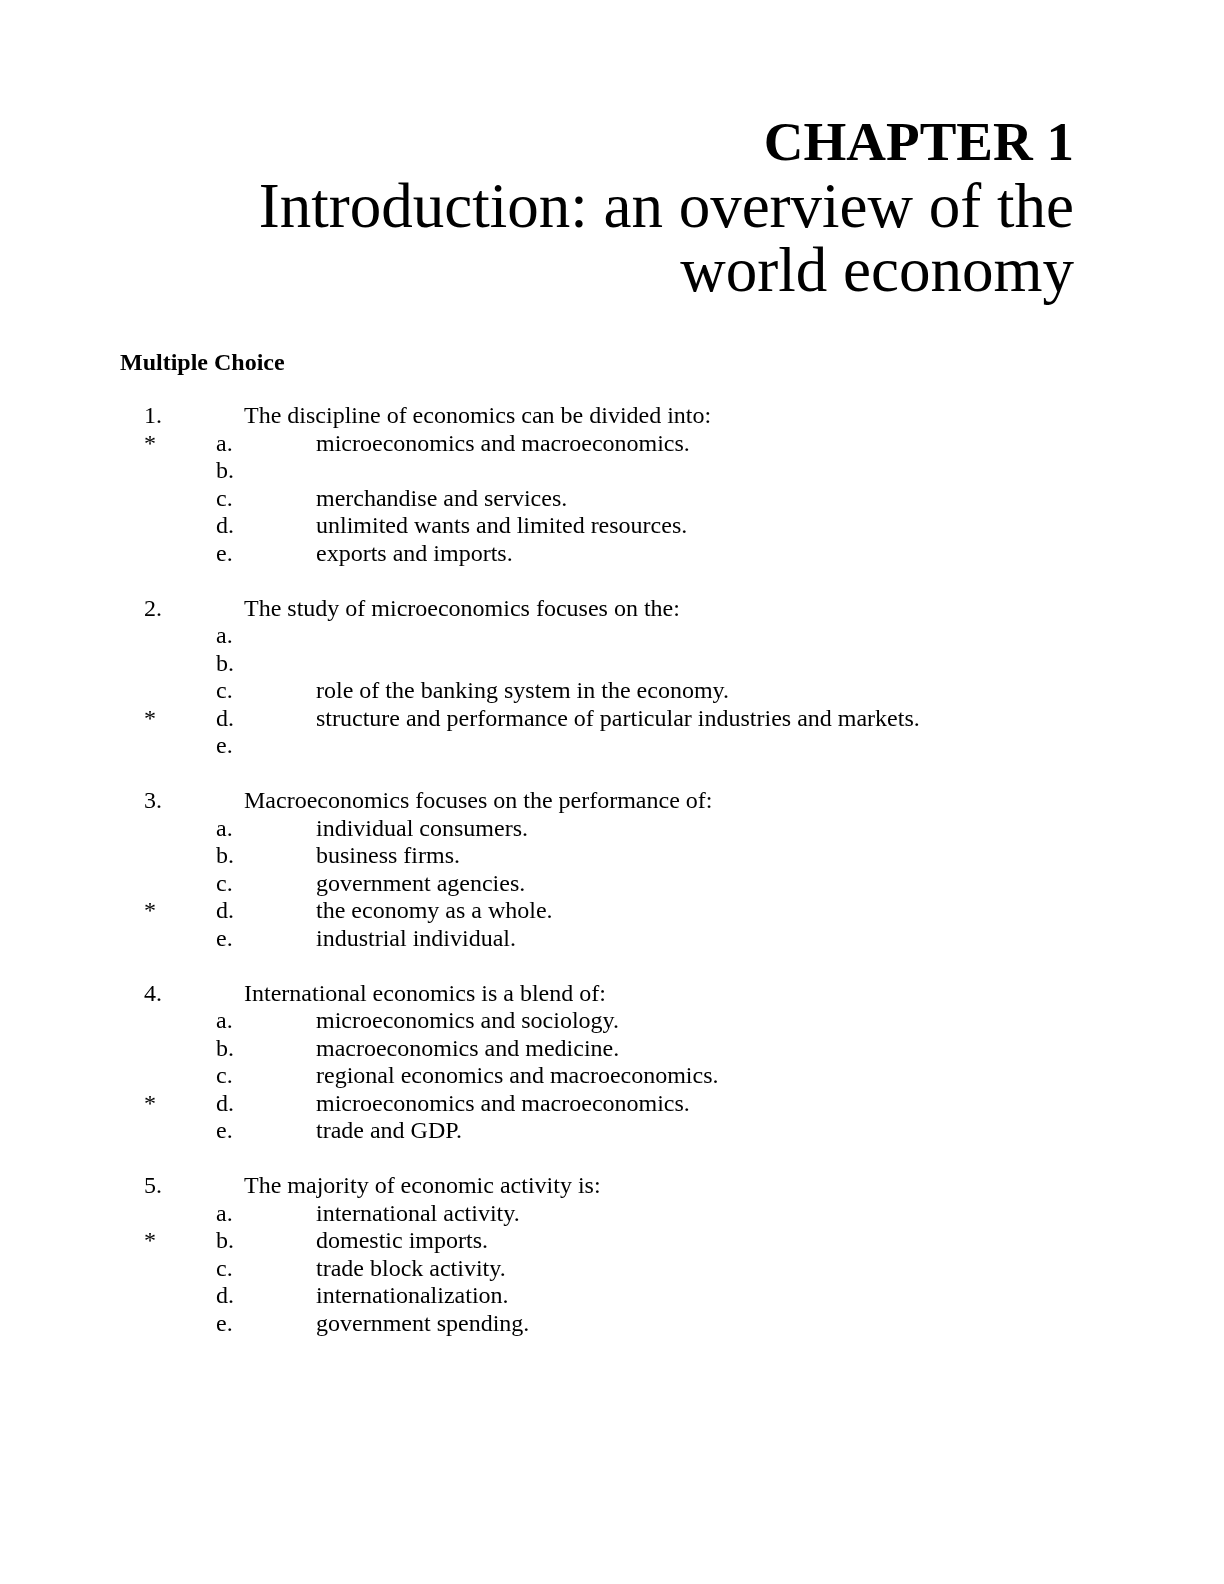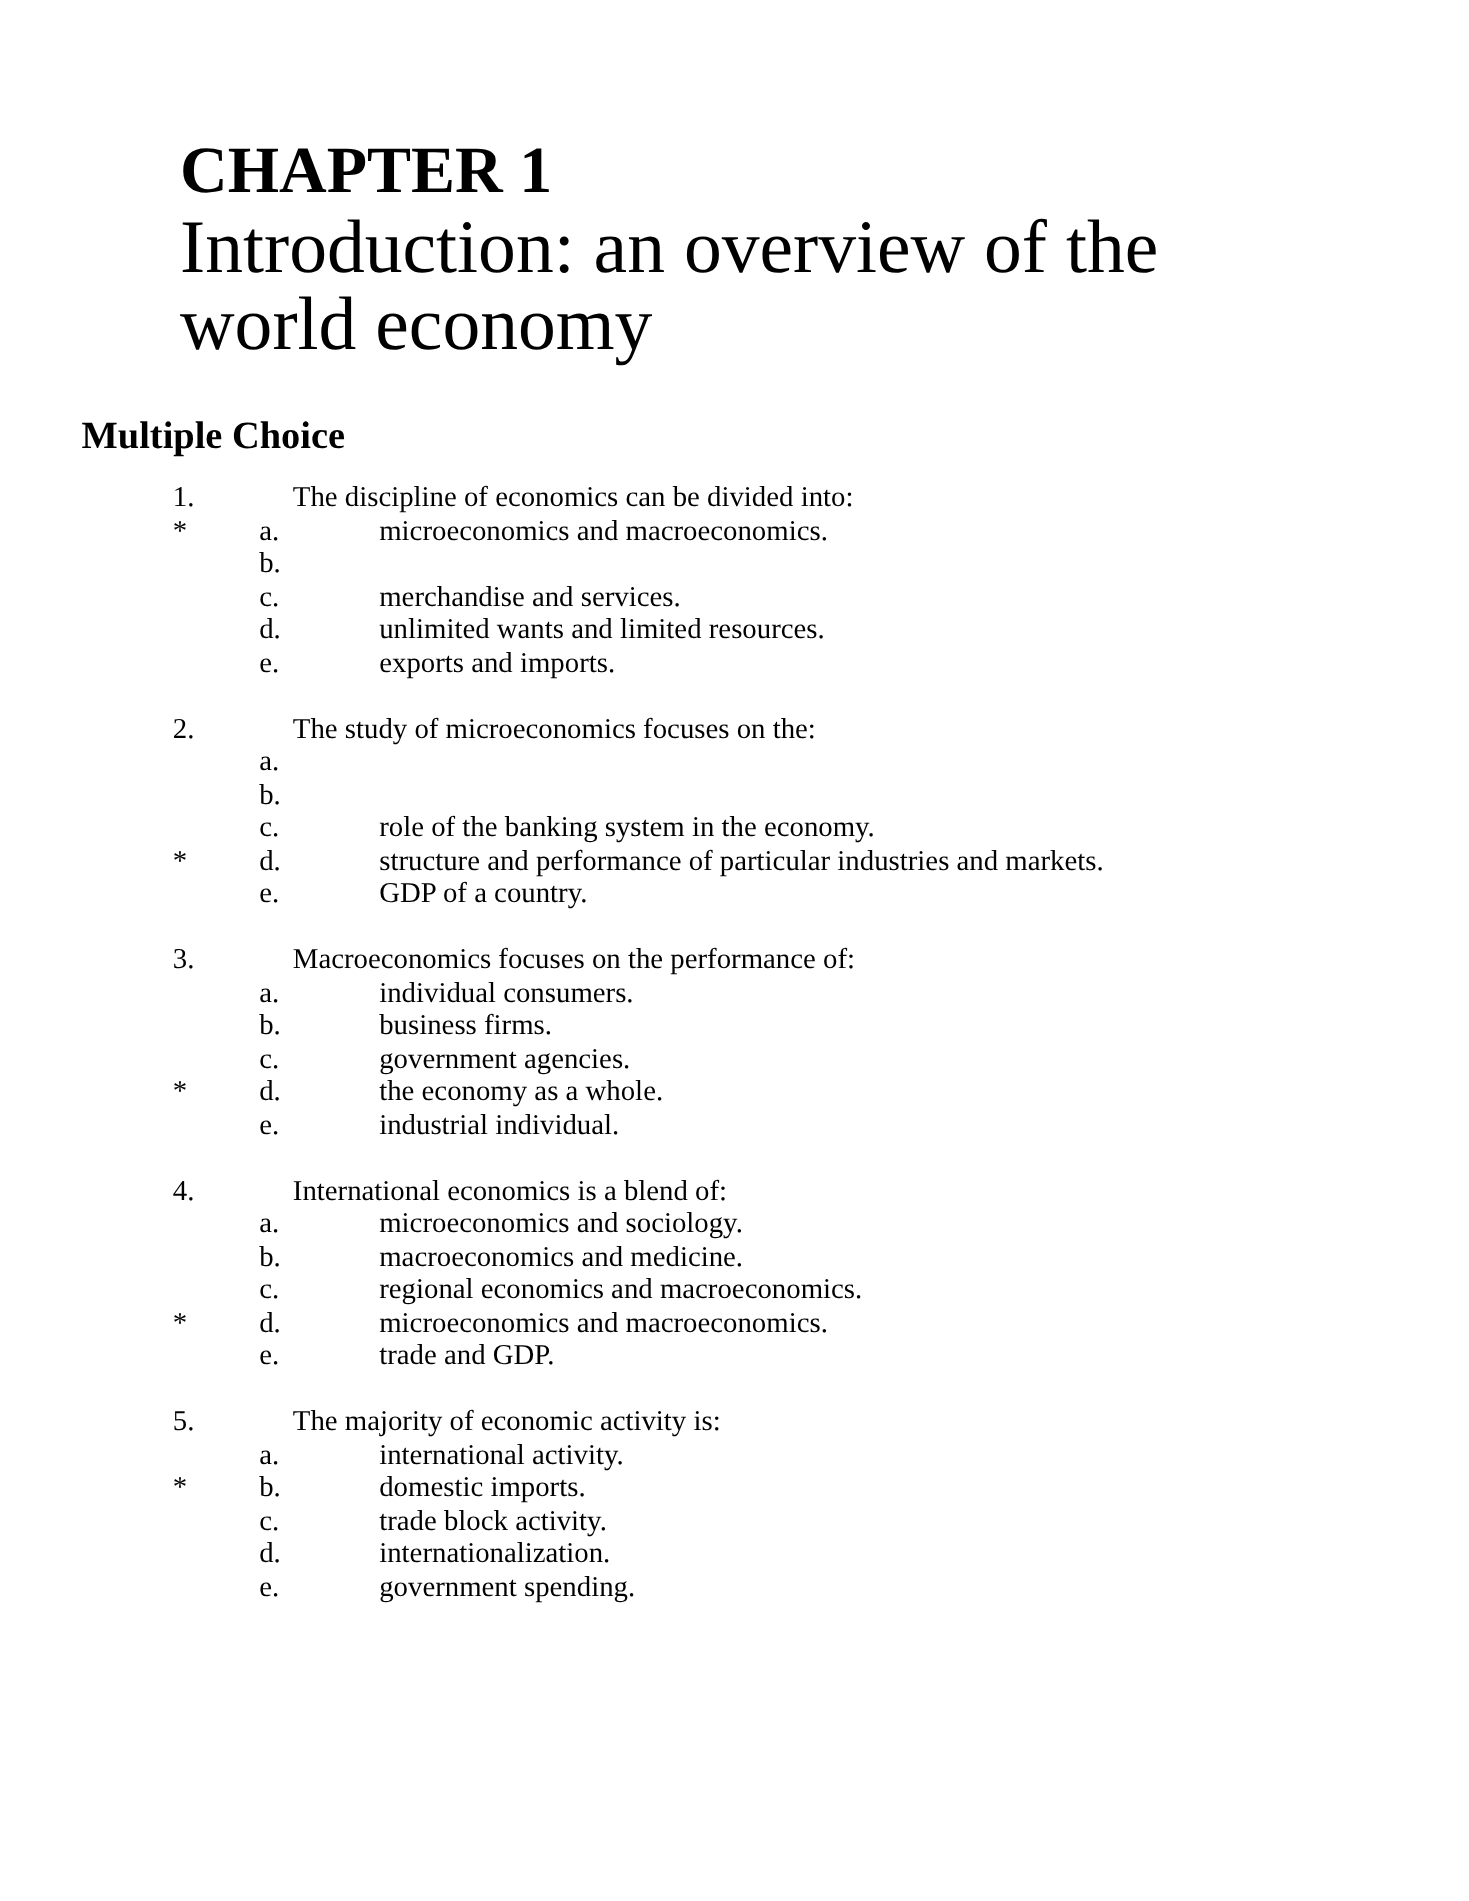--- a/index.html
+++ b/index.html
@@ -10,36 +10,38 @@
     height: 1584px;
     background: #ffffff;
     color: #000000;
     font-family: "Liberation Serif", "DejaVu Serif", serif;
     padding-top: 110px;
     overflow: hidden;
   }
   .title-block {
     padding-left: 150px;
     padding-right: 150px;
+    text-align: right;
+    margin-left: 47px;
   }
   .chapter-title {
     font-size: 55px;
     font-weight: bold;
     line-height: 64px;
     letter-spacing: 0px;
   }
   .chapter-subtitle {
     font-size: 63px;
     font-weight: normal;
     line-height: 64px;
   }
   .section-heading {
     margin-top: 46px;
-    margin-left: 68px;
-    font-size: 32px;
+    margin-left: 120px;
+    font-size: 24px;
     font-weight: bold;
     line-height: 28px;
     margin-bottom: 26px;
   }
   .questions {
     margin-left: 144px;
     margin-right: 40px;
     font-size: 24px;
     line-height: 27.5px;
   }
@@ -115,21 +117,20 @@
         <span class="col-text">role of the banking system in the economy.</span>
       </div>
       <div class="row">
         <span class="col-star">*</span>
         <span class="col-letter">d.</span>
         <span class="col-text">structure and performance of particular industries and markets.</span>
       </div>
       <div class="row">
         <span class="col-star"></span>
         <span class="col-letter">e.</span>
-        <span class="col-text">GDP of a country.</span>
       </div>
     </div>
 
     <div class="question">
       <div class="row">
         <span class="col-num">3.</span>
         <span class="col-text">Macroeconomics focuses on the performance of:</span>
       </div>
       <div class="row">
         <span class="col-star"></span>

